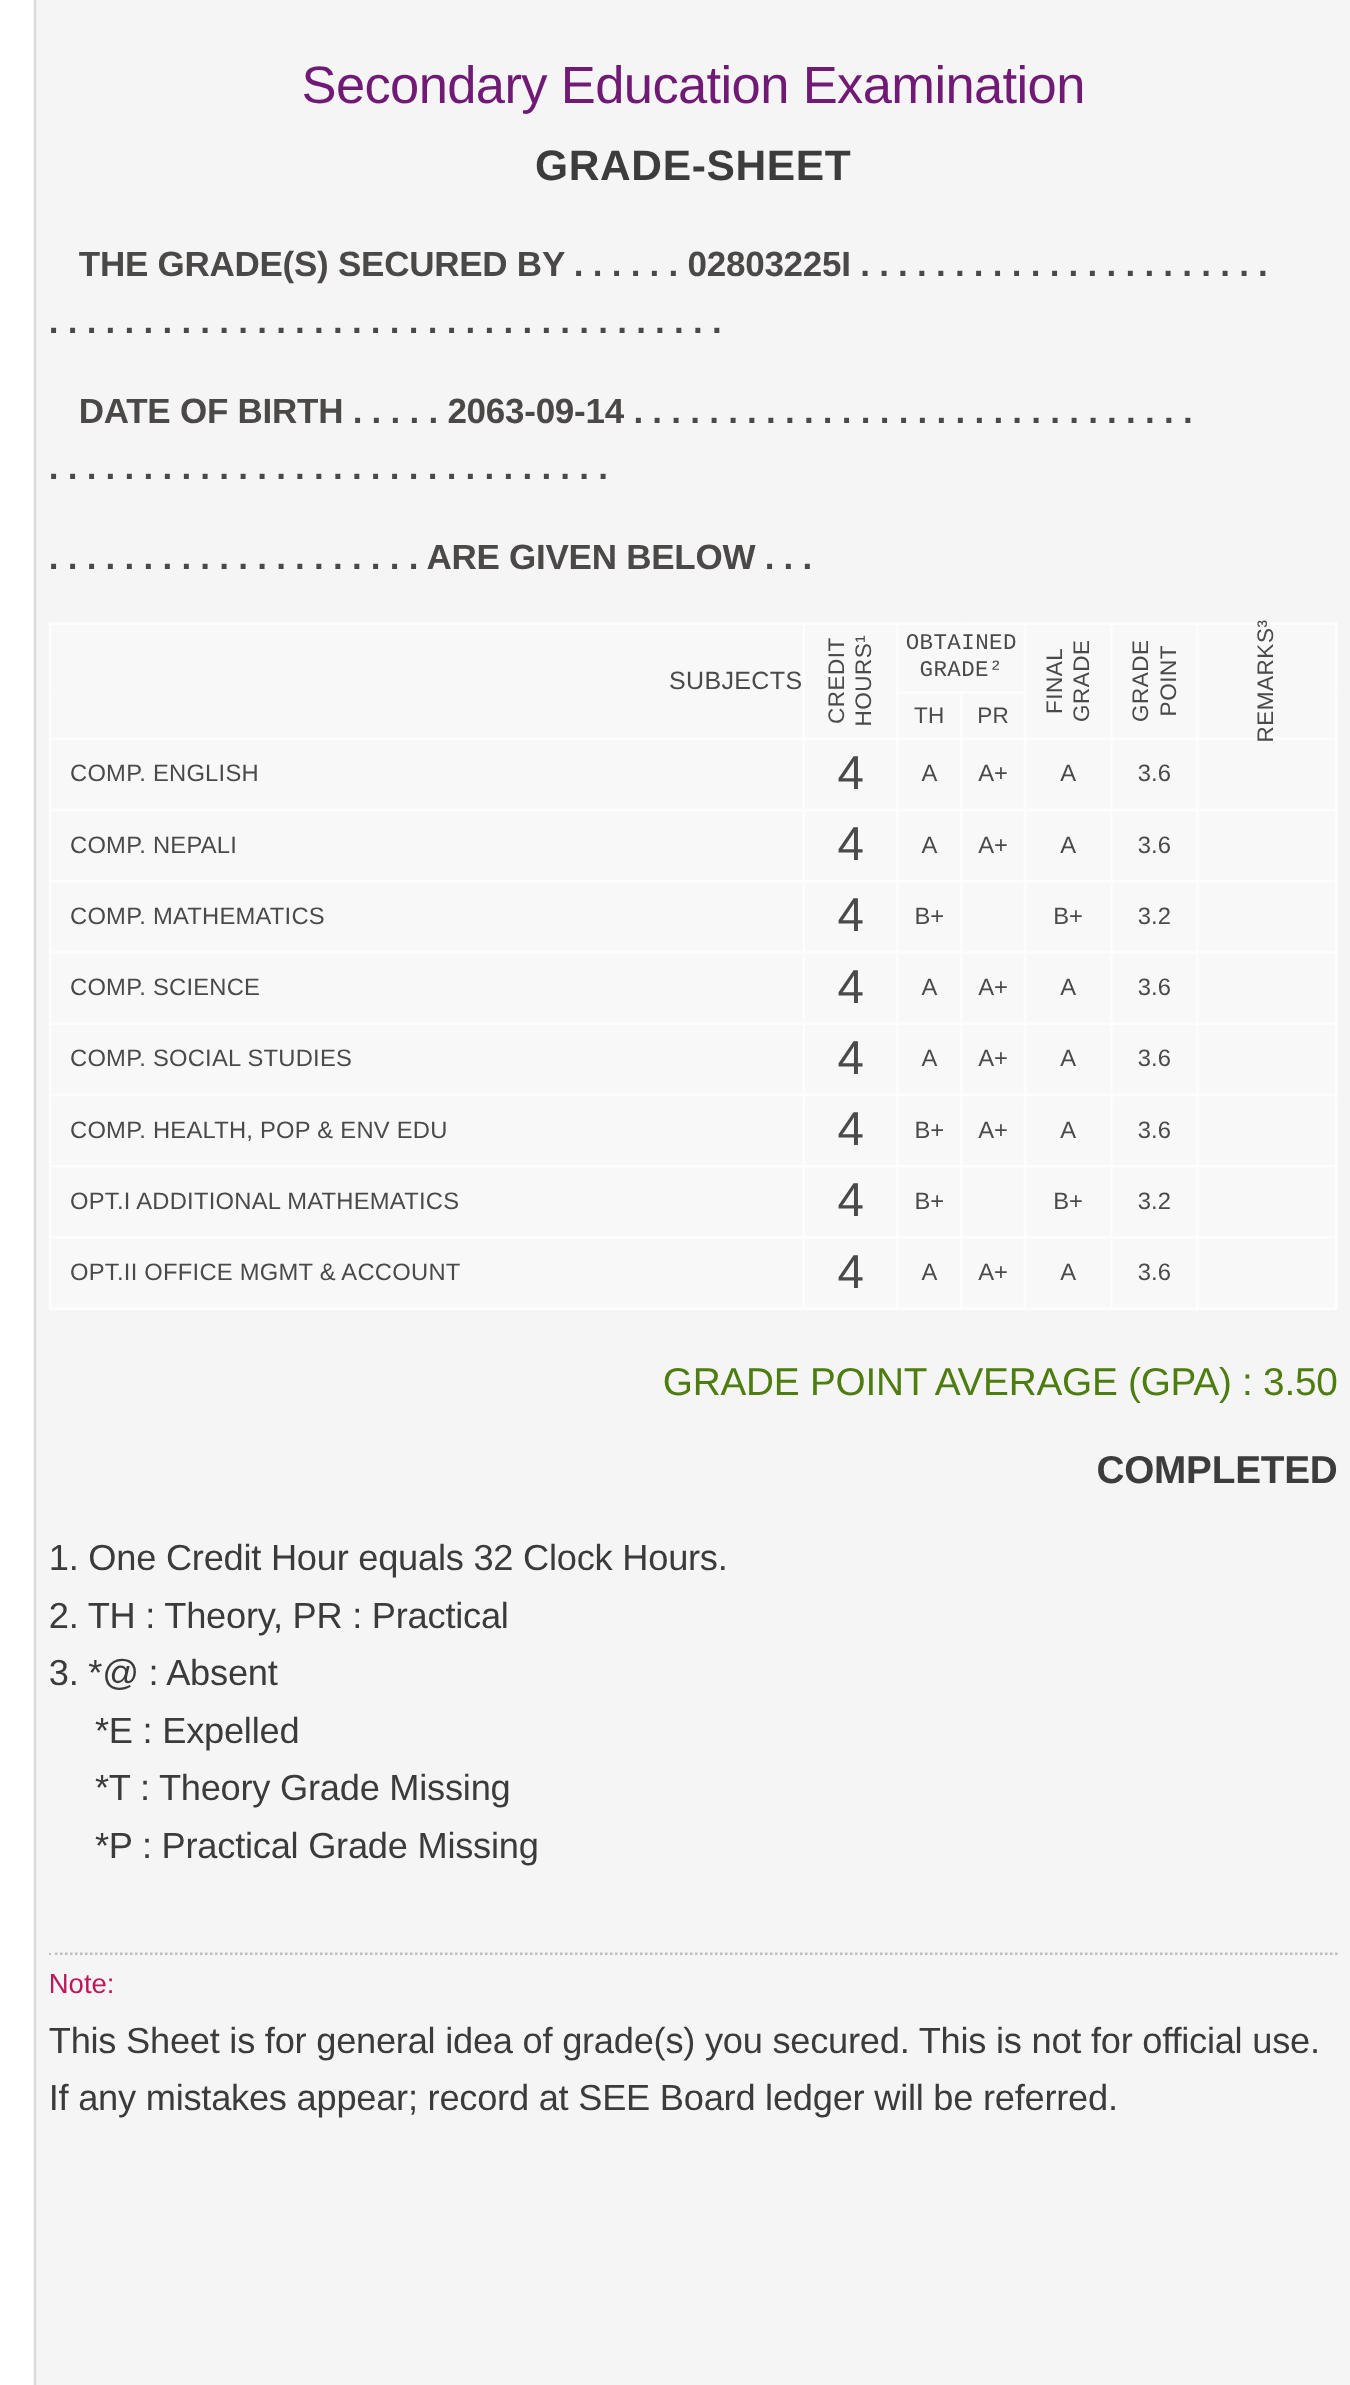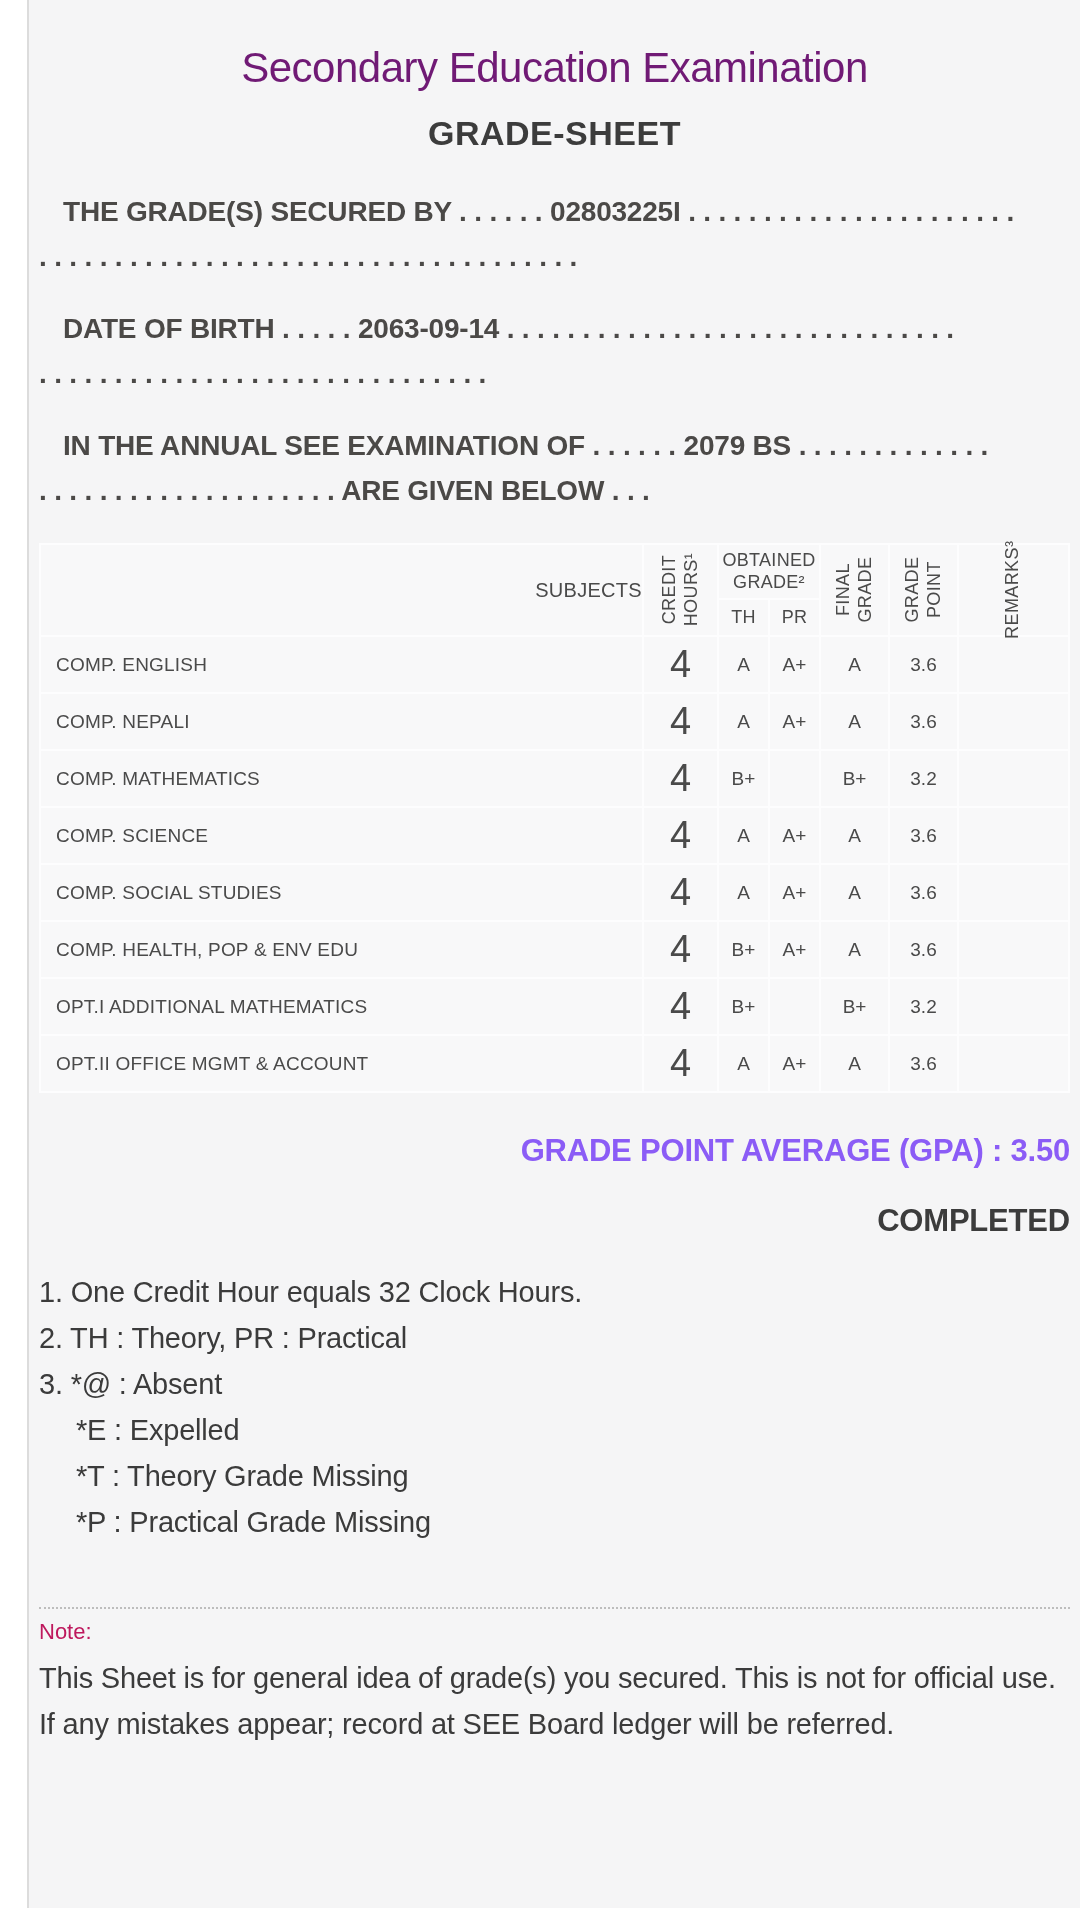--- a/index.html
+++ b/index.html
@@ -72,40 +72,41 @@
     display:inline-block;
     transform:rotate(-90deg);
     font-size:18px; line-height:1.2;
     letter-spacing:0.4px;
     white-space:pre-line;
   }
   th.h-obtained {
     height:55px; text-align:center; vertical-align:middle;
     font-size:18px; line-height:1.2; letter-spacing:0.3px;
     white-space:pre-line;
+    font-family:Liberation Mono, monospace;
   }
   th.h-thpr {
     height:37px; text-align:center; vertical-align:middle;
     font-size:18px; letter-spacing:0.3px;
   }
   td { height:57px; vertical-align:middle; }
   td.subject {
     text-align:left; padding-left:15px;
     font-size:19px; letter-spacing:0.2px; color:#454545;
   }
   td.credit {
     text-align:center; font-size:38px; font-weight:500; color:#3e3e3e;
   }
   td.grade { text-align:center; font-size:19px; color:#454545; }
   
   .gpa {
     margin-top:40px;
     text-align:right;
-    font-size:31px; font-weight:700;
-    color:#8b5cf6; letter-spacing:-0.2px;
+    font-size:31px; font-weight:400;
+    color:#4d7c0f; letter-spacing:-0.2px;
   }
   .status {
     margin-top:34px;
     text-align:right;
     font-size:31px; font-weight:700;
     color:#3c3c3c; letter-spacing:-0.2px;
   }
   
   .footnotes { margin-top:30px; }
   .fnote {
@@ -141,21 +142,20 @@
     <div class="info-line indent">THE GRADE(S) SECURED BY . . . . . . 02803225I . . . . . . . . . . . . . . . . . . . . . .</div>
     <div class="info-line">. . . . . . . . . . . . . . . . . . . . . . . . . . . . . . . . . . . .</div>
   </div>
 
   <div class="info-block tight">
     <div class="info-line indent">DATE OF BIRTH . . . . . 2063-09-14 . . . . . . . . . . . . . . . . . . . . . . . . . . . . . .</div>
     <div class="info-line">. . . . . . . . . . . . . . . . . . . . . . . . . . . . . .</div>
   </div>
 
   <div class="info-block tight">
-    <div class="info-line indent">IN THE ANNUAL SEE EXAMINATION OF . . . . . . 2079 BS . . . . . . . . . . . . .</div>
     <div class="info-line">. . . . . . . . . . . . . . . . . . . . ARE GIVEN BELOW . . .</div>
   </div>
 
   <table class="grades">
     <colgroup>
       <col class="c-subject">
         <col class="c-credit">
         <col class="c-th">
         <col class="c-pr">
         <col class="c-final">

